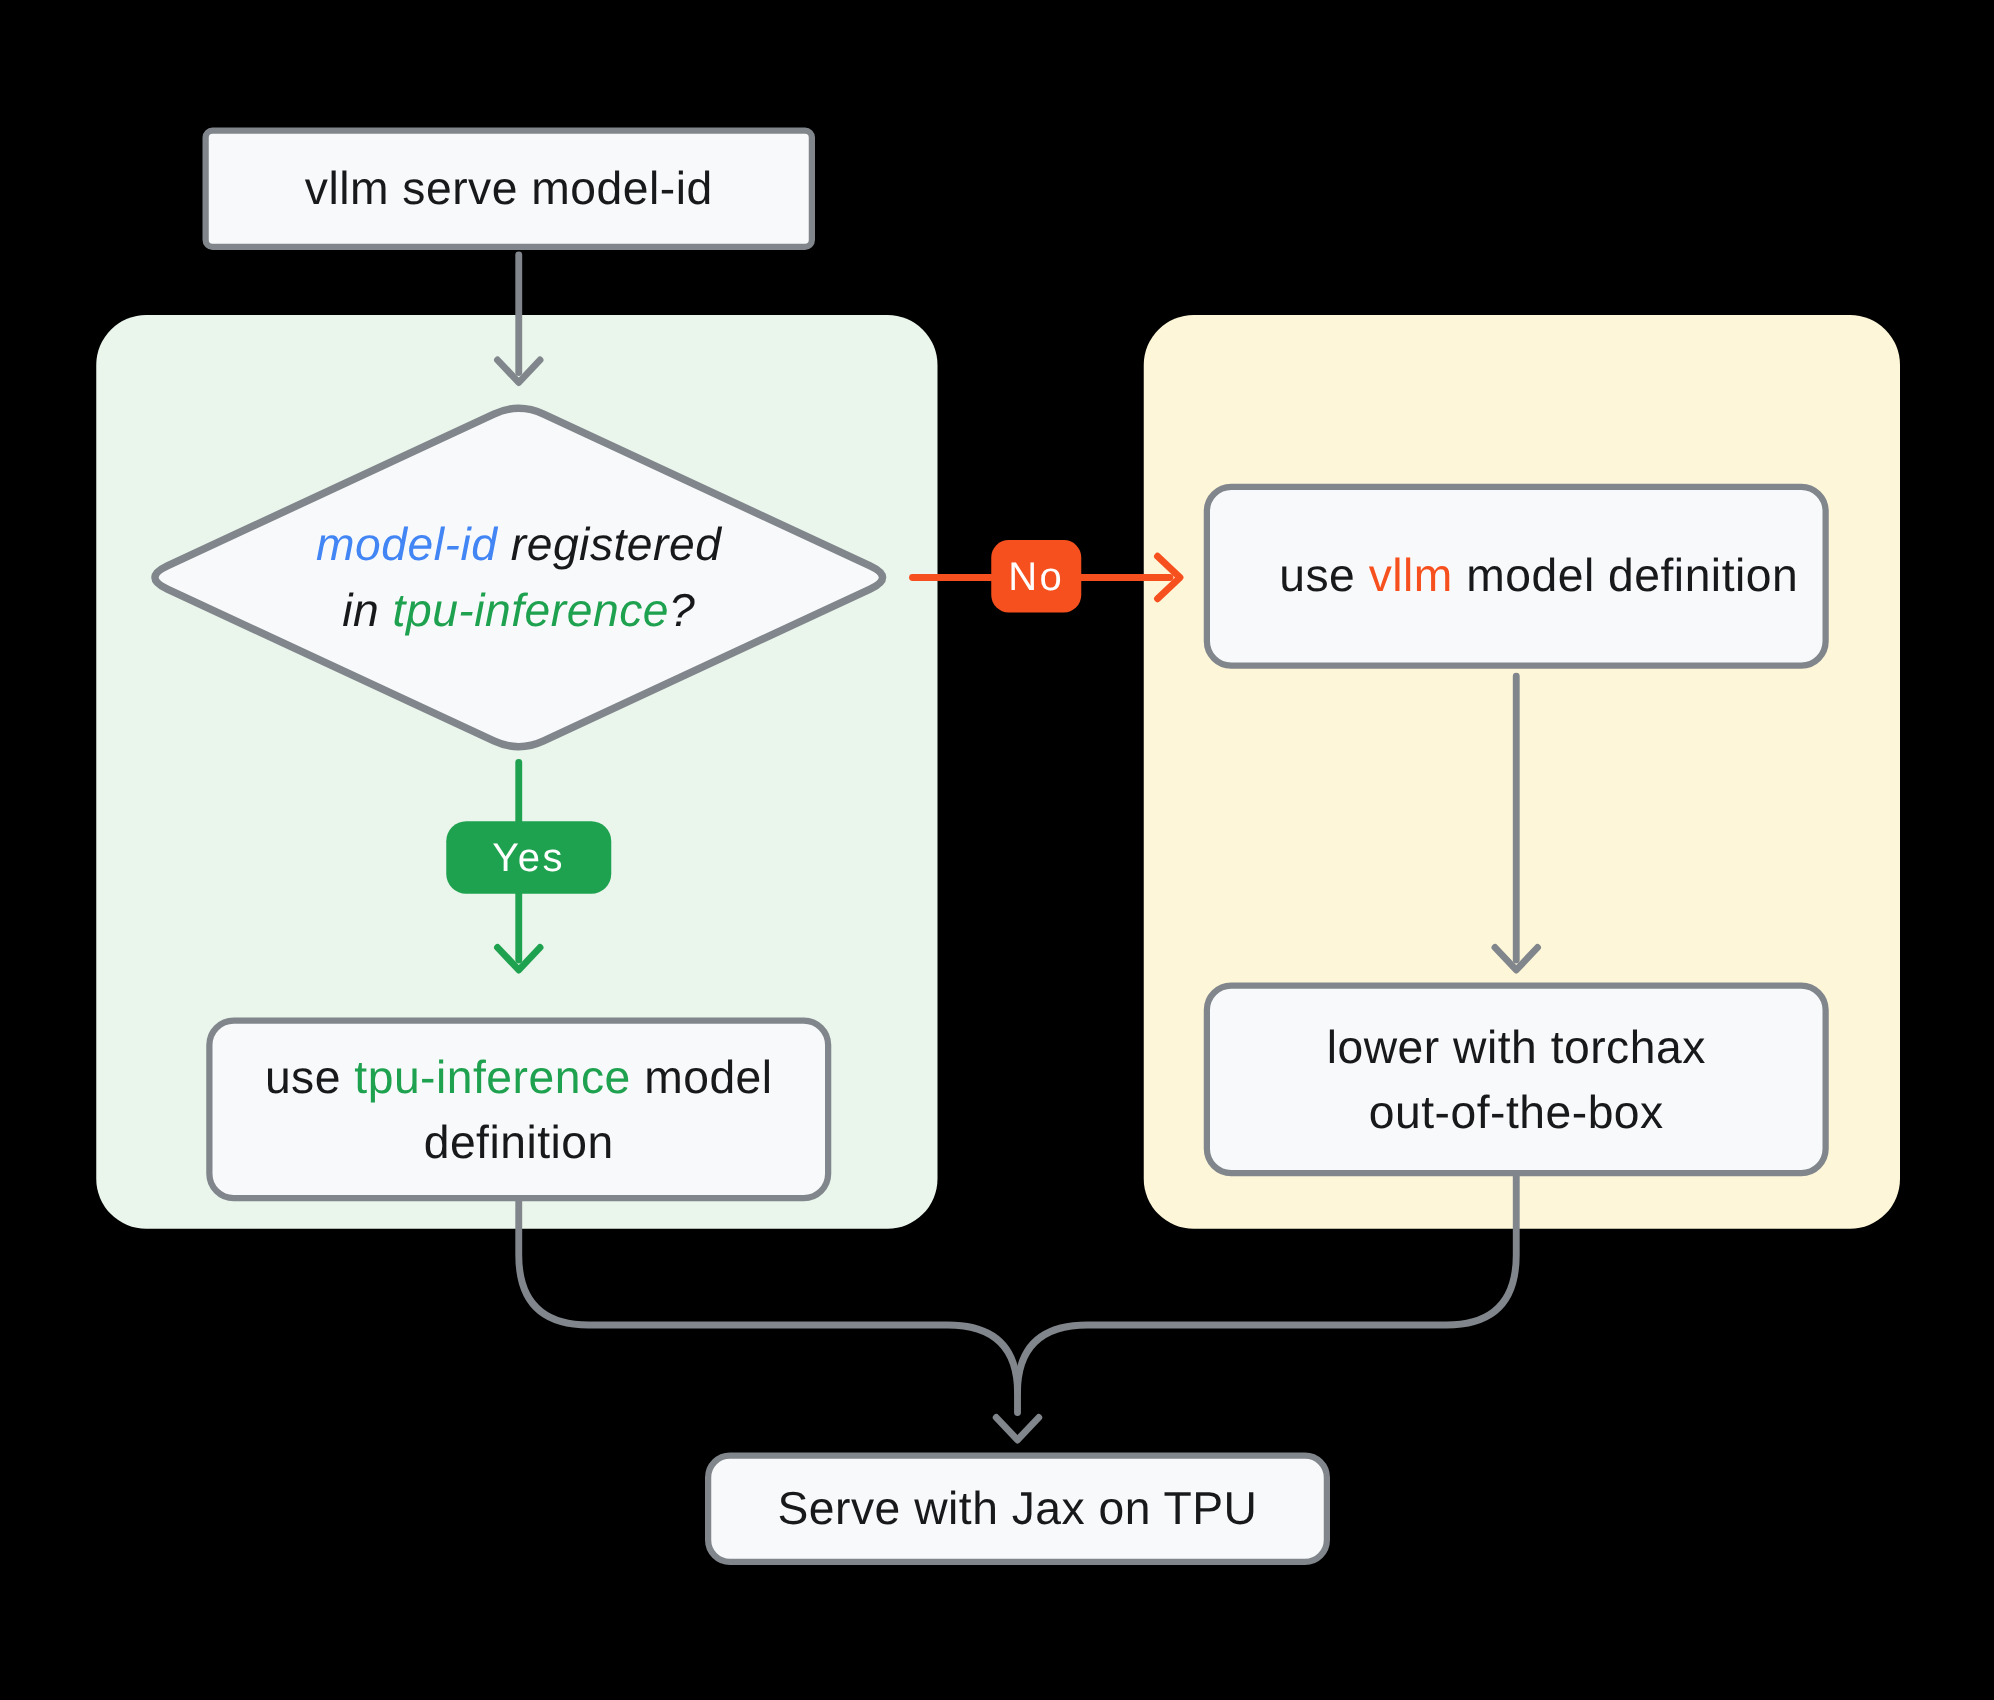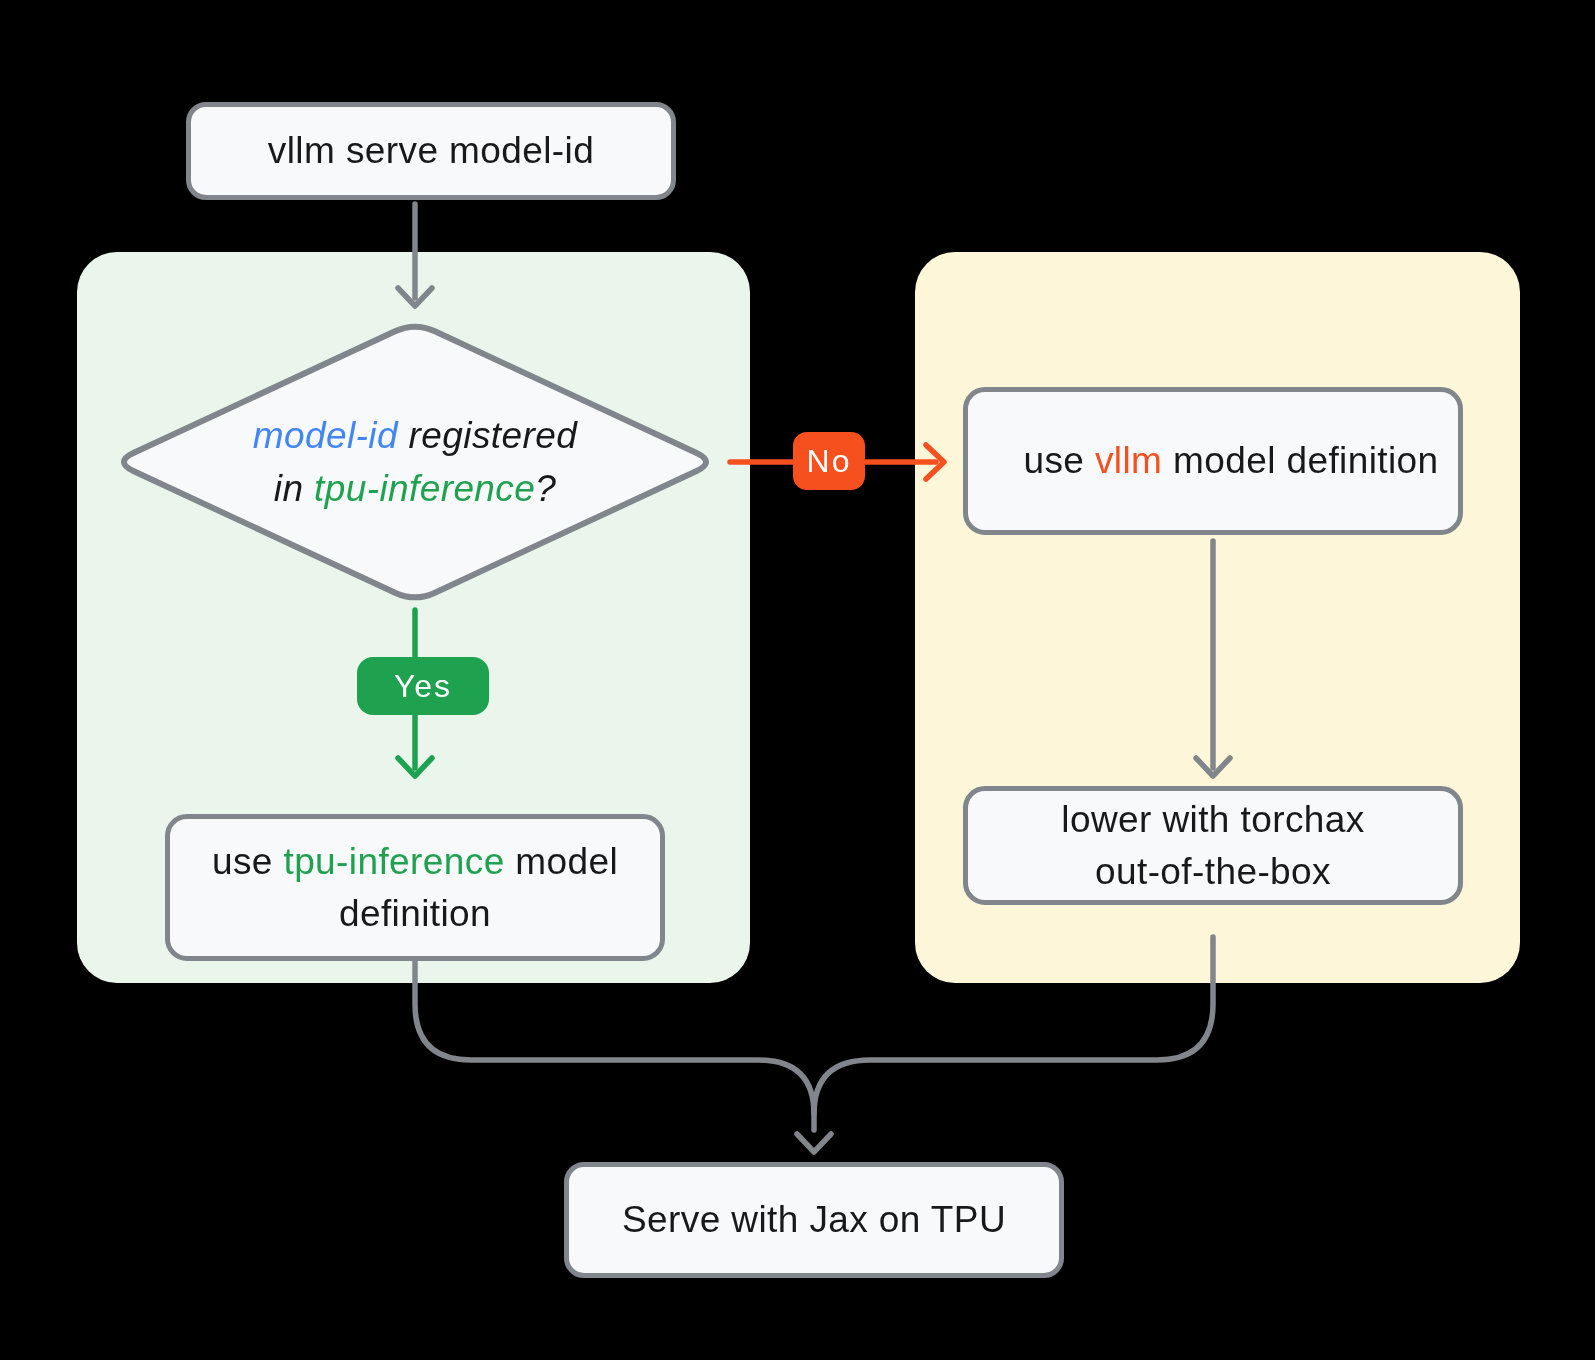--- a/index.html
+++ b/index.html
@@ -88,21 +88,21 @@
       <path class="wire-gray" d="M1196,758 L1213,776 L1230,758"></path>
     </g>
 
     <g fill="none" stroke-width="5.5" stroke-linecap="round" stroke-linejoin="round">
       <path class="wire-gray" d="M415,937 L415,1004 Q415,1060 471,1060 L758,1060 Q814,1060 814,1114 L814,1130"></path>
       <path class="wire-gray" d="M1213,937 L1213,1004 Q1213,1060 1157,1060 L870,1060 Q814,1060 814,1114"></path>
       <path class="wire-gray" d="M797,1134 L814,1152 L831,1134"></path>
     </g>
   </svg>
 
-  <div class="node" style="left:186px;top:102px;width:490px;height:98px;border-radius:20px;">
+  <div class="node" style="left:162px;top:102px;width:490px;height:98px;border-radius:8px;">
     <span>vllm serve model-id</span>
   </div>
 
   <div class="diamond-label" style="left:165px;top:395px;width:500px;height:134px;font-style:italic;">
     <span>
       <span class="t-blue">model-id</span><span> registered</span><br>
       <span>in </span><span class="t-green">tpu-inference</span><span>?</span>
     </span>
   </div>
 
@@ -120,24 +120,24 @@
       <span>definition</span>
     </span>
   </div>
 
   <div class="node" style="left:963px;top:387px;width:500px;height:148px;padding-left:36px;">
     <span>
       <span>use </span><span class="t-orange">vllm</span><span> model definition</span>
     </span>
   </div>
 
-  <div class="node" style="left:963px;top:786px;width:500px;height:119px;">
+  <div class="node" style="left:963px;top:786px;width:500px;height:155px;">
     <span>
       <span>lower with torchax</span><br>
       <span>out-of-the-box</span>
     </span>
   </div>
 
-  <div class="node" style="left:564px;top:1162px;width:500px;height:116px;border-radius:20px;">
+  <div class="node" style="left:564px;top:1162px;width:500px;height:90px;border-radius:20px;">
     <span>Serve with Jax on TPU</span>
   </div>
 
 </div>
 
 </body></html>

